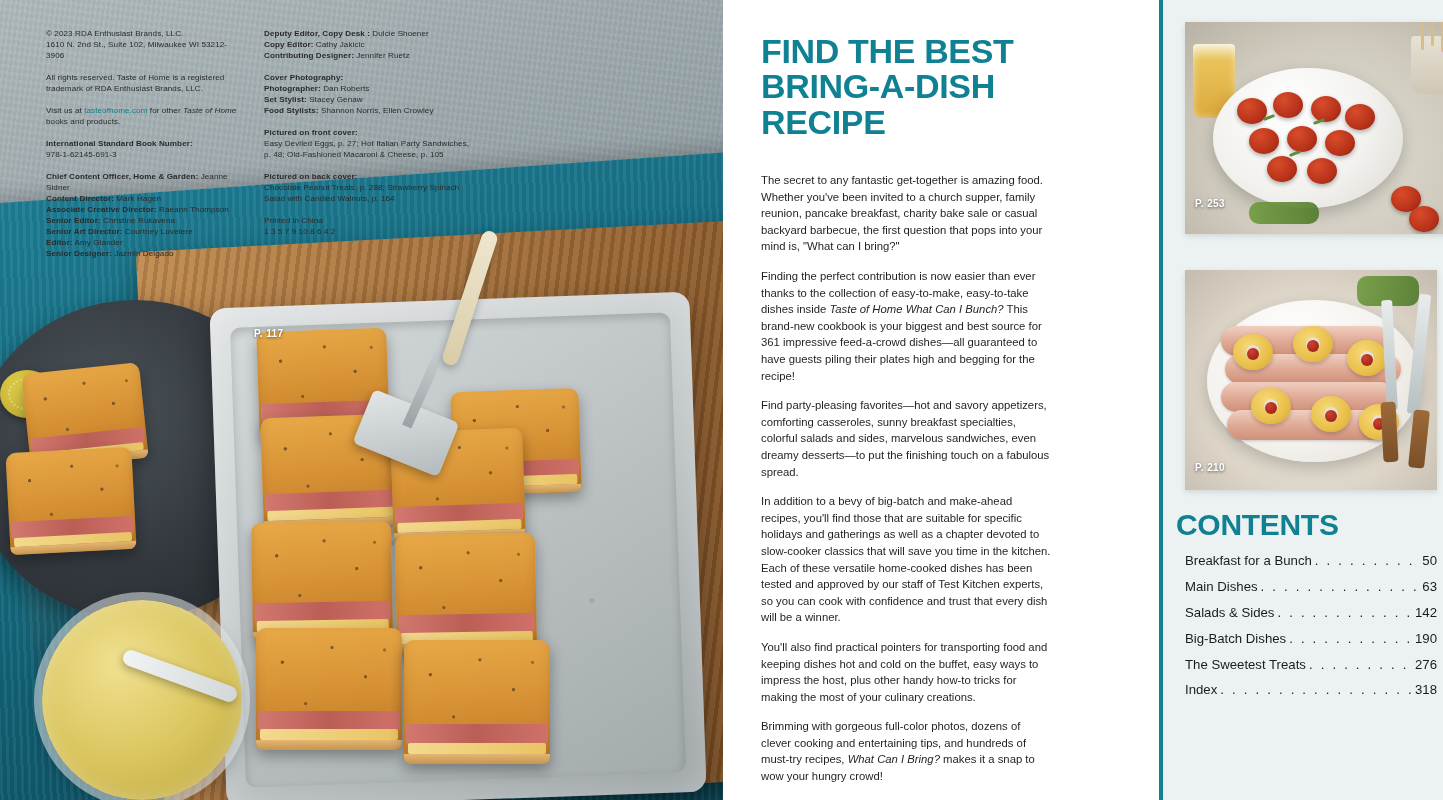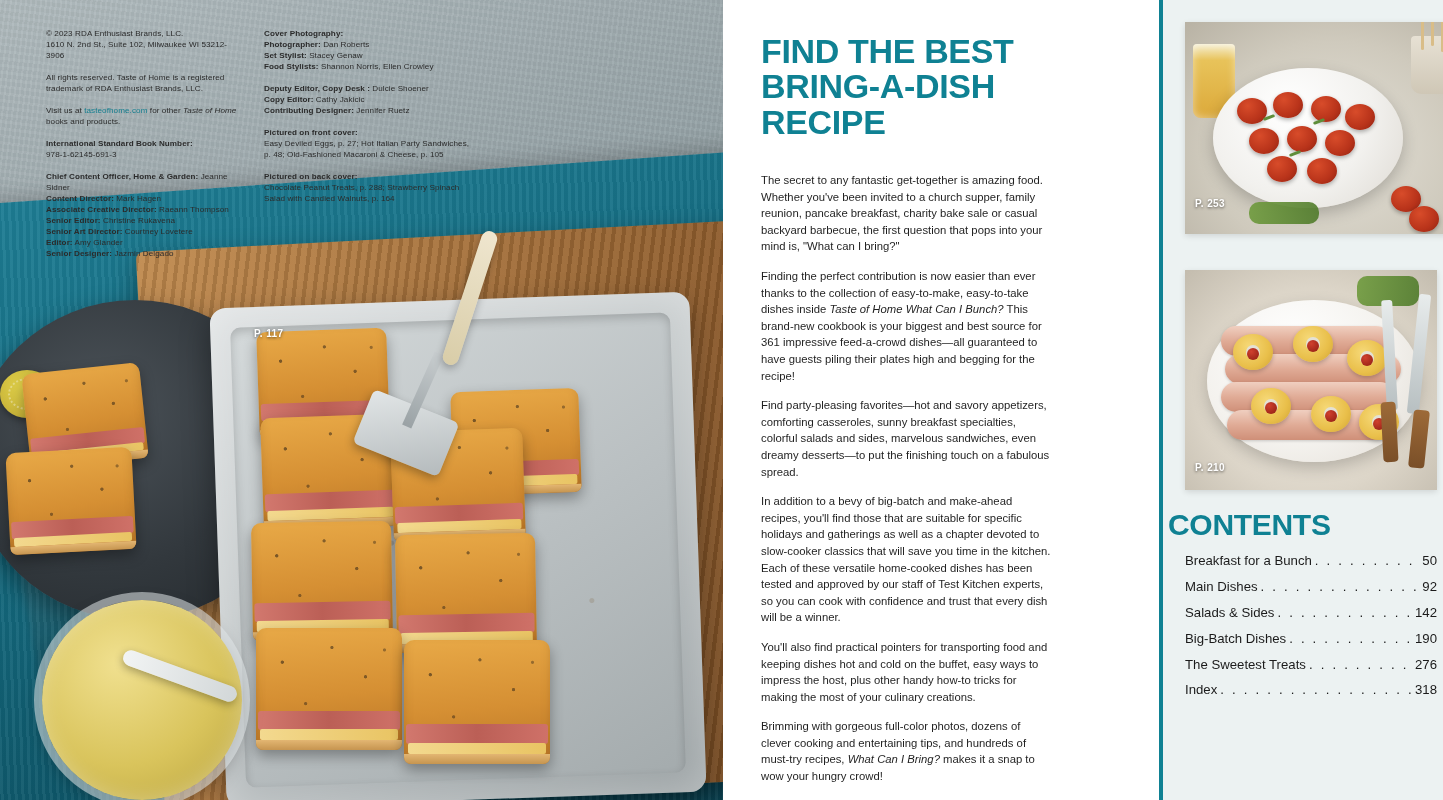--- a/index.html
+++ b/index.html
@@ -427,21 +427,21 @@
     position: absolute;
     right: 18px; top: 6px;
     width: 62px; height: 30px;
     background: linear-gradient(100deg, #6f9b3d, #4f7a2a);
     border-radius: 10px;
     opacity: .9;
   }
 
   .contents-title {
     position: absolute;
-    left: 5px; top: 508px;
+    left: 13px; top: 508px;
     font-size: 30px;
     font-weight: bold;
     color: #0f8193;
     letter-spacing: -0.01em;
     text-transform: uppercase;
   }
   .toc {
     position: absolute;
     left: 22px; top: 548px;
     width: 252px;
@@ -585,42 +585,46 @@
           <div class="ctext"><b>Associate Creative Director:</b> Raeann Thompson</div>
           <div class="ctext"><b>Senior Editor:</b> Christine Rukavena</div>
           <div class="ctext"><b>Senior Art Director:</b> Courtney Lovetere</div>
           <div class="ctext"><b>Editor:</b> Amy Glander</div>
           <div class="ctext"><b>Senior Designer:</b> Jazmin Delgado</div>
         </div>
       </div>
 
       <div class="col-b">
         <div class="cblock">
+          <div class="ctext"><b>Deputy Editor, Copy Desk :</b> Dulcie Shoener</div>
+          <div class="ctext"><b>Copy Editor:</b> Cathy Jakicic</div>
+          <div class="ctext"><b>Contributing Designer:</b> Jennifer Ruetz</div>
+        </div>
+
+        <div class="cblock">
           <div class="ctext"><b>Cover Photography:</b></div>
           <div class="ctext"><b>Photographer:</b> Dan Roberts</div>
           <div class="ctext"><b>Set Stylist:</b> Stacey Genaw</div>
           <div class="ctext"><b>Food Stylists:</b> Shannon Norris, Ellen Crowley</div>
         </div>
 
         <div class="cblock">
-          <div class="ctext"><b>Deputy Editor, Copy Desk :</b> Dulcie Shoener</div>
-          <div class="ctext"><b>Copy Editor:</b> Cathy Jakicic</div>
-          <div class="ctext"><b>Contributing Designer:</b> Jennifer Ruetz</div>
-        </div>
-
-        <div class="cblock">
           <div class="ctext"><b>Pictured on front cover:</b></div>
           <div class="ctext">Easy Deviled Eggs, p. 27; Hot Italian Party Sandwiches, p. 48; Old-Fashioned Macaroni &amp; Cheese, p. 105</div>
         </div>
 
         <div class="cblock">
           <div class="ctext"><b>Pictured on back cover:</b></div>
           <div class="ctext">Chocolate Peanut Treats, p. 288; Strawberry Spinach Salad with Candied Walnuts, p. 164</div>
         </div>
 
+        <div class="cblock">
+          <div class="ctext">Printed in China</div>
+          <div class="ctext">1 3 5 7 9 10 8 6 4 2</div>
+        </div>
       </div>
     </div>
   </div>
 
   <div class="mid-page">
     <h1 class="headline">FIND THE BEST BRING-A-DISH RECIPE</h1>
 
     <p class="body-p">The secret to any fantastic get-together is amazing food. Whether you've been invited to a church supper, family reunion, pancake breakfast, charity bake sale or casual backyard barbecue, the first question that pops into your mind is, "What can I bring?"</p>
 
     <p class="body-p">Finding the perfect contribution is now easier than ever thanks to the collection of easy-to-make, easy-to-take dishes inside <i>Taste of Home What Can I Bunch?</i> This brand-new cookbook is your biggest and best source for 361 impressive feed-a-crowd dishes—all guaranteed to have guests piling their plates high and begging for the recipe!</p>
@@ -697,21 +701,21 @@
 
     <div class="toc">
       <div class="toc-row">
         <span class="toc-label">Breakfast for a Bunch</span>
         <span class="toc-dots">. . . . . . . . . .</span>
         <span class="toc-page">50</span>
       </div>
       <div class="toc-row">
         <span class="toc-label">Main Dishes</span>
         <span class="toc-dots">. . . . . . . . . . . . . . . .</span>
-        <span class="toc-page">92</span>
+        <span class="toc-page">63</span>
       </div>
       <div class="toc-row">
         <span class="toc-label">Salads &amp; Sides</span>
         <span class="toc-dots">. . . . . . . . . . . . . .</span>
         <span class="toc-page">142</span>
       </div>
       <div class="toc-row">
         <span class="toc-label">Big-Batch Dishes</span>
         <span class="toc-dots">. . . . . . . . . . . .</span>
         <span class="toc-page">190</span>

